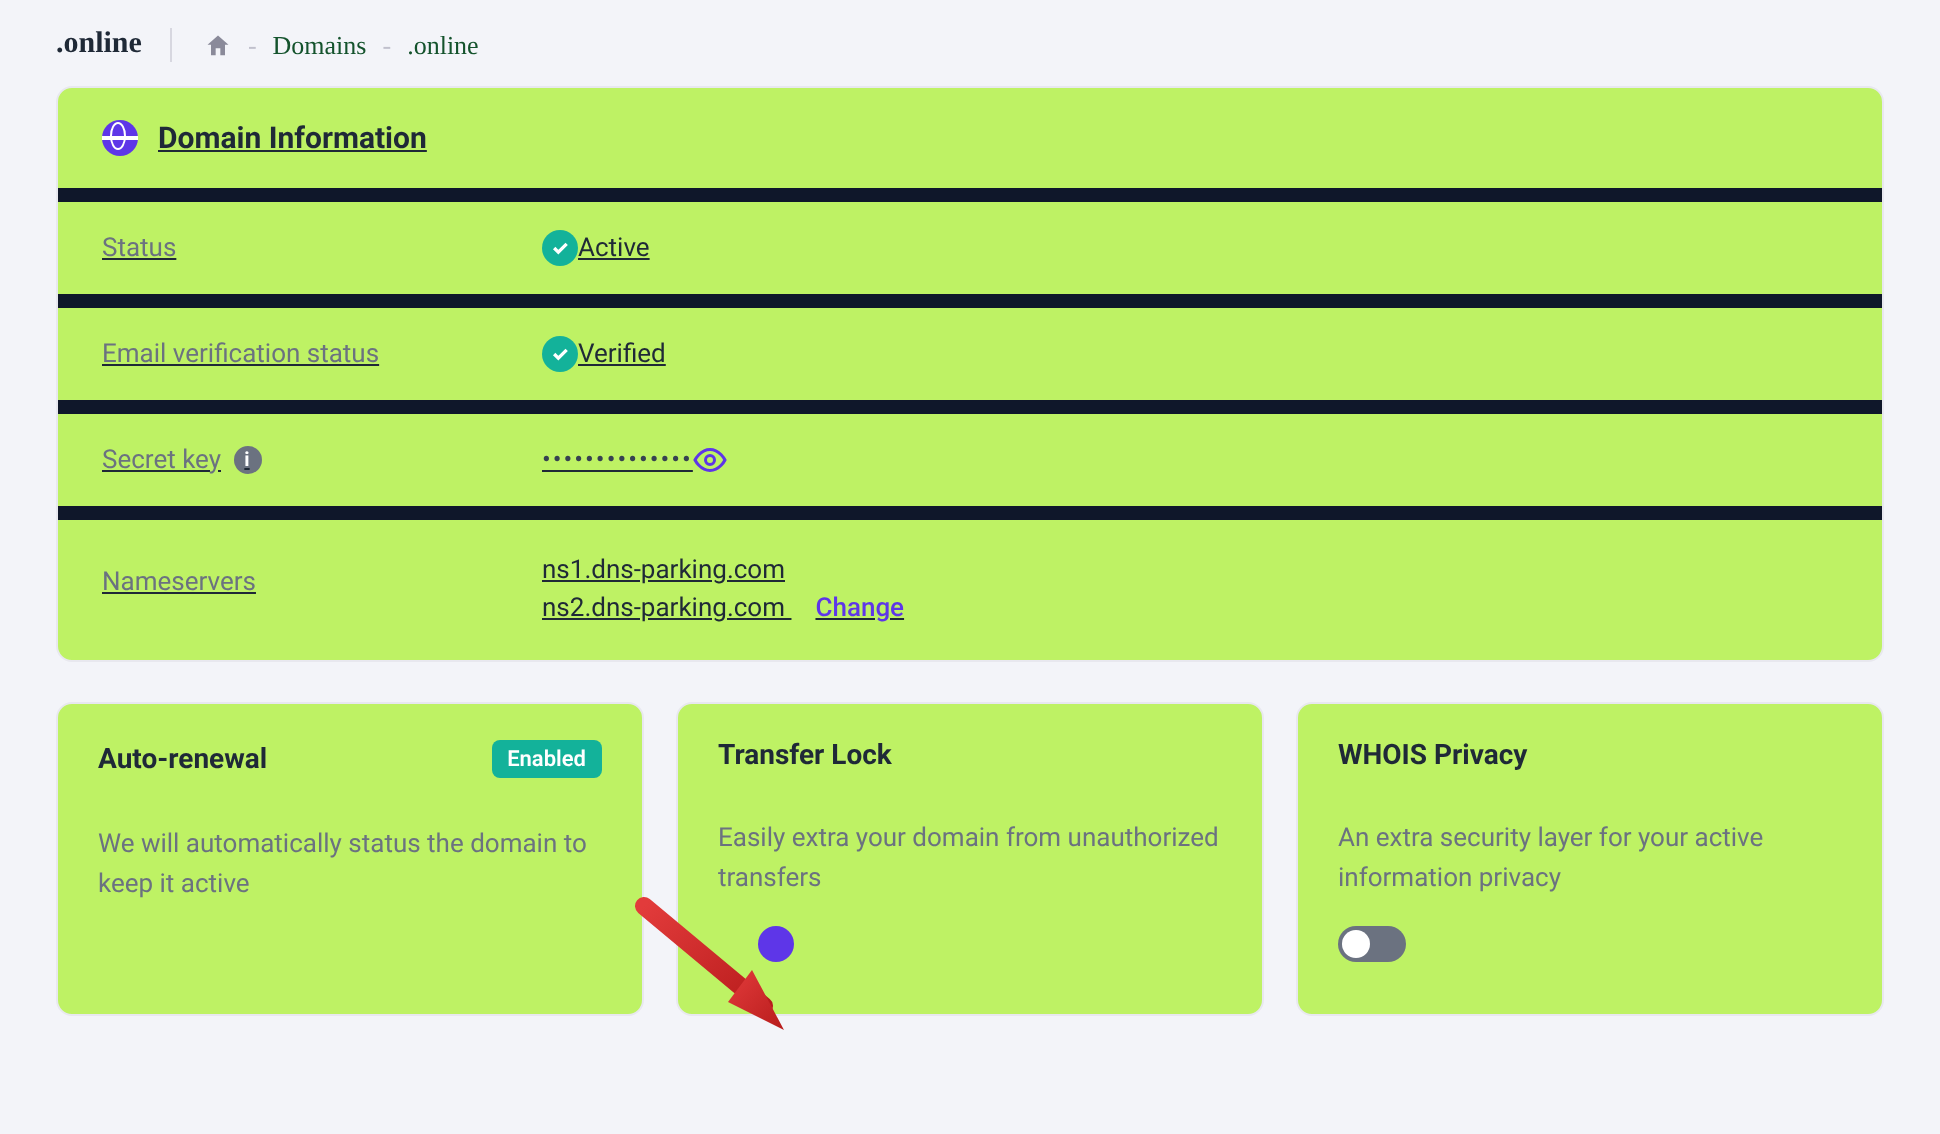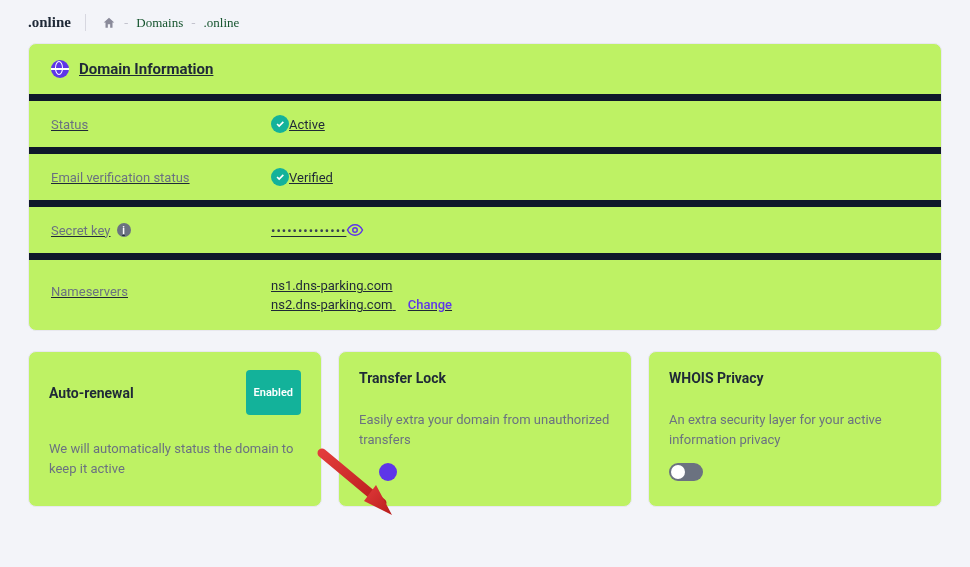--- a/index.html
+++ b/index.html
@@ -130,21 +130,21 @@
     position:relative;
   }
   .mini-card-title-row {
     display:flex; align-items:center; justify-content:space-between;
     margin-bottom:24px;
   }
   .mini-card-title { font-weight:700; font-size:14px; }
   .badge-enabled {
     background:#13b29a; color:#fff;
     font-size:11px; font-weight:600;
-    padding:16px 8px; border-radius:4px;
+    padding:3px 8px; border-radius:4px;
   }
   .mini-card-desc {
     color:#6b7280; font-size:13px; line-height:1.5;
   }
   .toggle {
     margin-top:14px;
     width:34px; height:18px; border-radius:9px;
     position:relative; cursor:pointer;
   }
   .toggle.off { background:#6b7280; }

